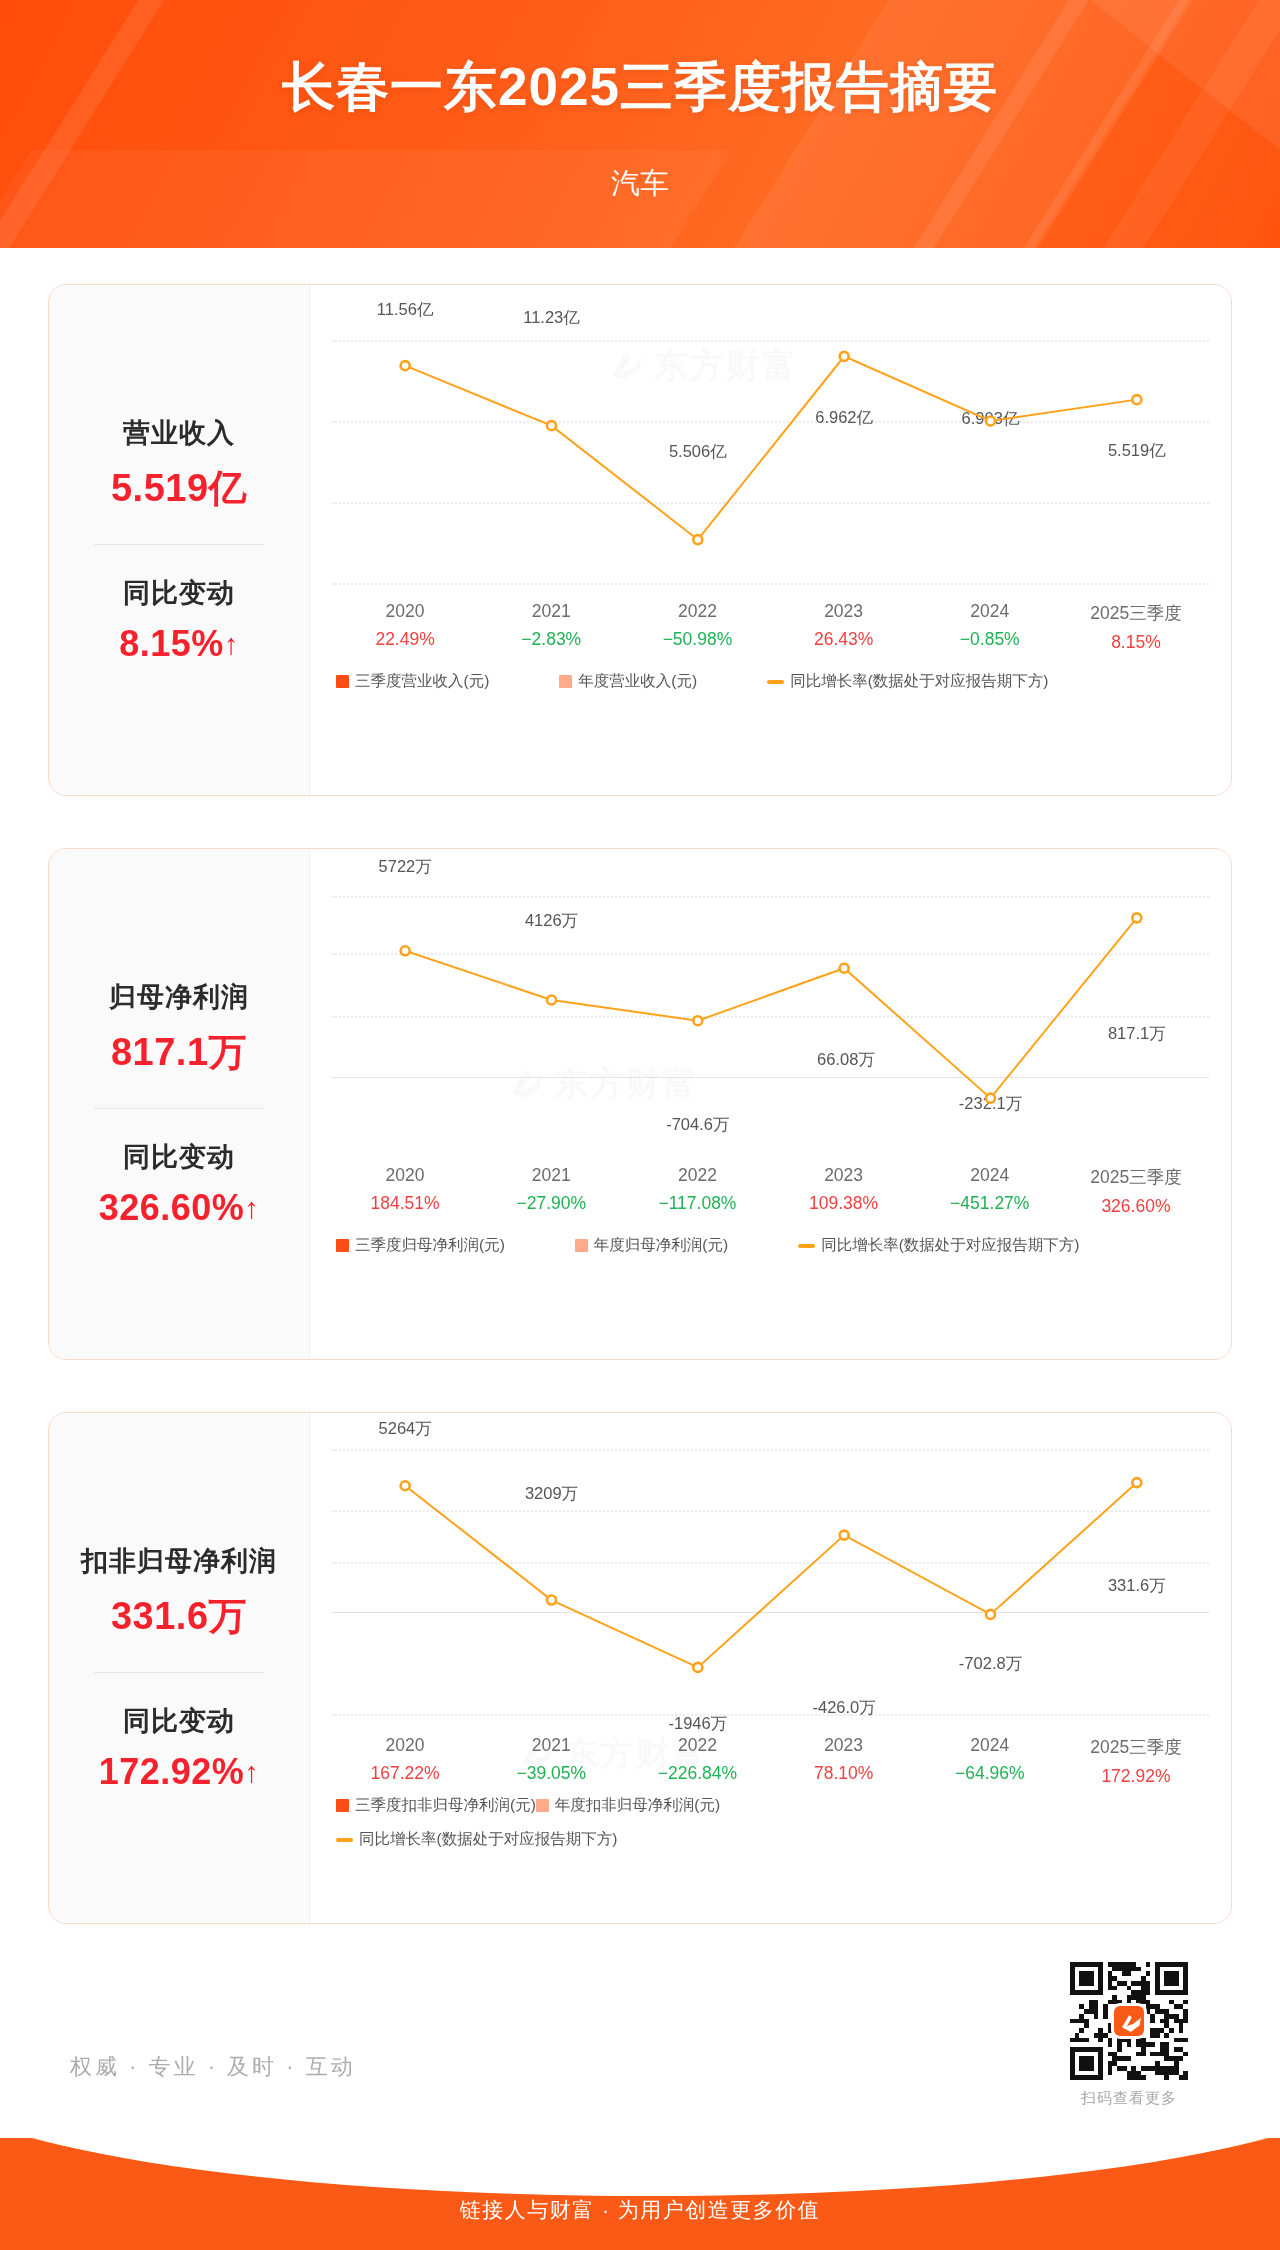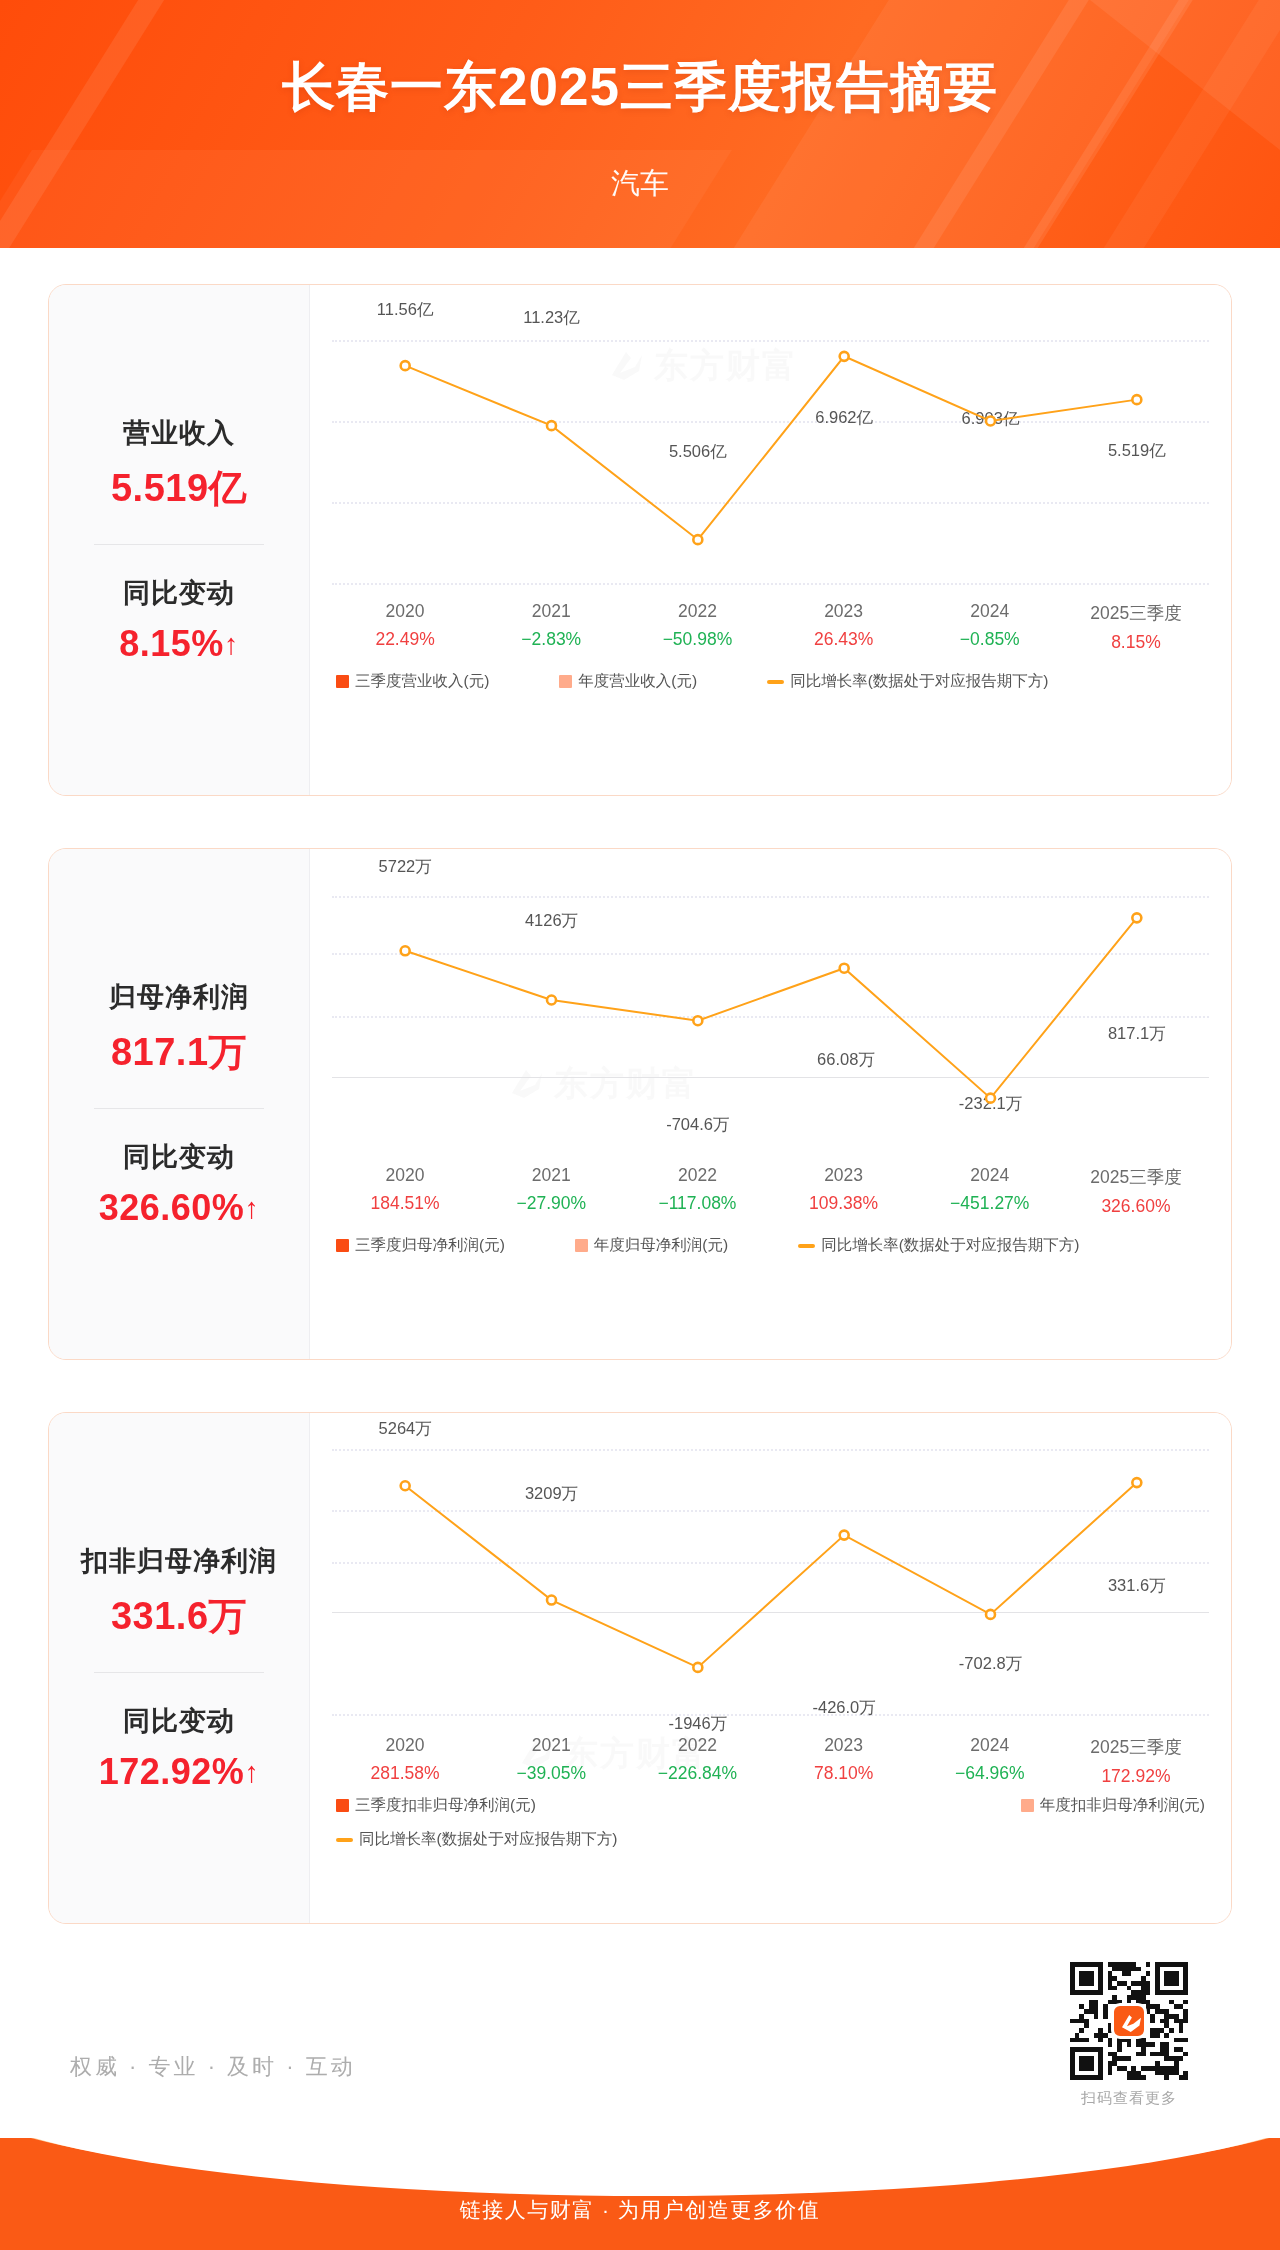--- a/index.html
+++ b/index.html
@@ -434,21 +434,21 @@
             <circle cx="241.5" cy="187.04287993255497" r="4.5" fill="#fff" stroke="#ffa219" stroke-width="2.6"></circle>
             <circle cx="387.83333333333337" cy="254.42424242424244" r="4.5" fill="#fff" stroke="#ffa219" stroke-width="2.6"></circle>
             <circle cx="534.1666666666667" cy="122.12202611315212" r="4.5" fill="#fff" stroke="#ffa219" stroke-width="2.6"></circle>
             <circle cx="680.5" cy="201.40138887374766" r="4.5" fill="#fff" stroke="#ffa219" stroke-width="2.6"></circle>
             <circle cx="826.8333333333334" cy="69.57575757575756" r="4.5" fill="#fff" stroke="#ffa219" stroke-width="2.6"></circle>
           </svg>
         </div>
       <div class="axis" id="axis-3" style="top: 322px; padding-left: 22px; padding-right: 22px;">
           <div class="axis-cell">
             <div class="axis-year">2020</div>
-            <div class="axis-pct pct-up">281.58%</div>
+            <div class="axis-pct pct-up">167.22%</div>
           </div>
           <div class="axis-cell">
             <div class="axis-year">2021</div>
             <div class="axis-pct pct-down">−39.05%</div>
           </div>
           <div class="axis-cell">
             <div class="axis-year">2022</div>
             <div class="axis-pct pct-down">−226.84%</div>
           </div>
           <div class="axis-cell">
@@ -458,21 +458,21 @@
           <div class="axis-cell">
             <div class="axis-year">2024</div>
             <div class="axis-pct pct-down">−64.96%</div>
           </div>
           <div class="axis-cell">
             <div class="axis-year">2025三季度</div>
             <div class="axis-pct pct-up">172.92%</div>
           </div>
         </div>
       <div class="legend" id="legend-3" style="top:382px;padding-left:26px;flex-wrap:wrap;">
-          <div style="display: flex; width: 100%; justify-content: space-between; padding-right: 26px;">
+          <div style="display: flex; width: 100%; justify-content: flex-start; padding-right: 26px;">
             <div class="lg">
               <span class="lg-sw" style="background: rgb(250, 76, 19);"></span>
               <span>三季度扣非归母净利润(元)</span>
             </div>
             <div class="lg">
               <span class="lg-sw" style="background: rgb(255, 171, 139);"></span>
               <span>年度扣非归母净利润(元)</span>
             </div>
           </div>
           <div style="display: flex; width: 100%; margin-top: 13px;">

